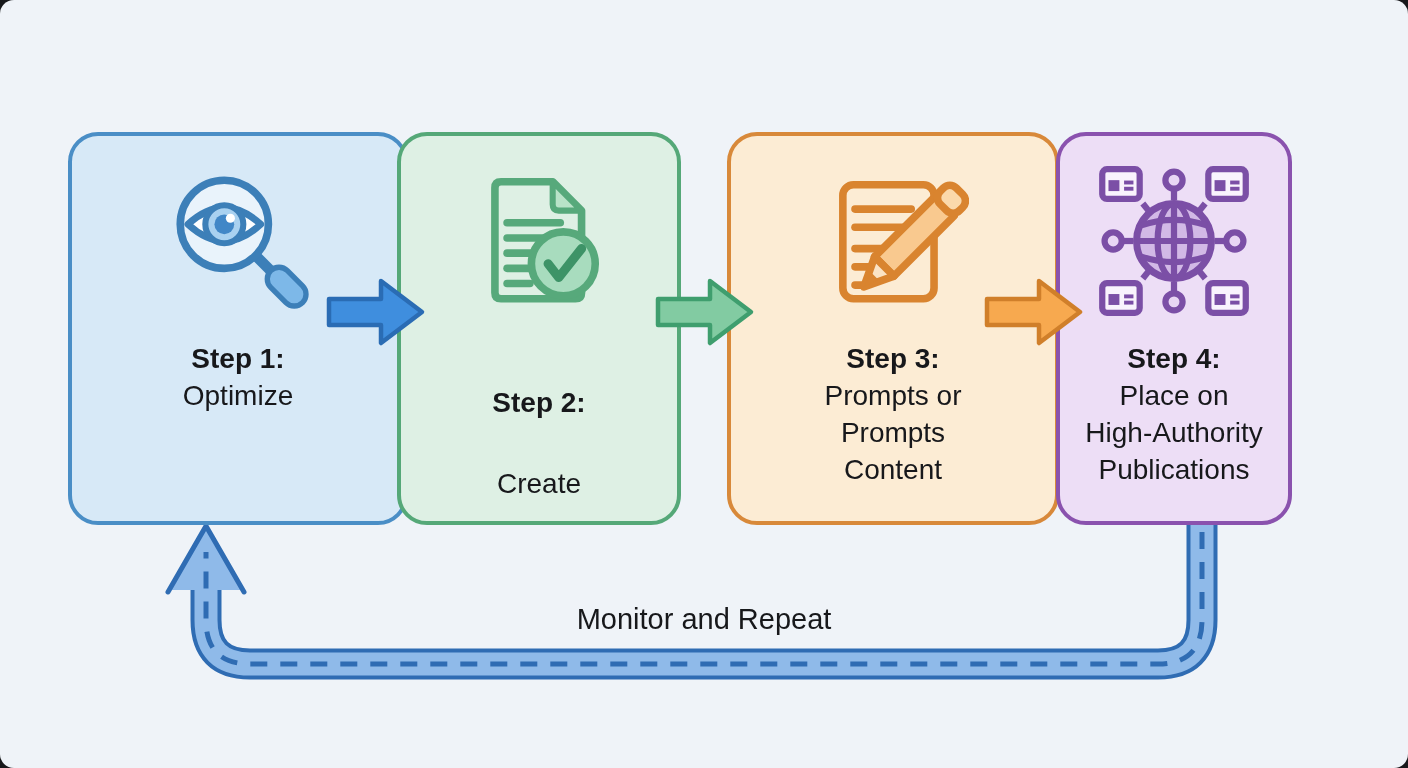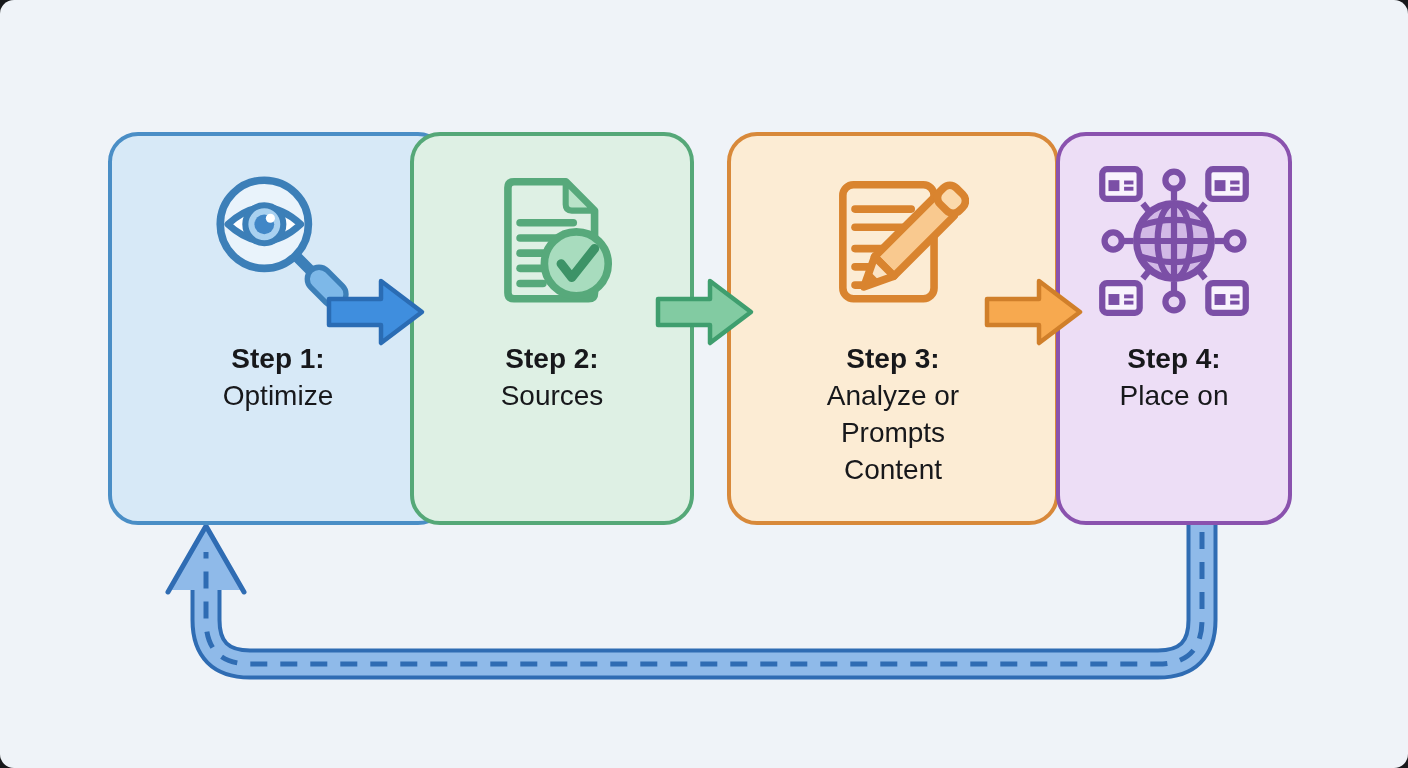--- a/index.html
+++ b/index.html
@@ -18,22 +18,22 @@
   .band-inner{stroke:var(--band-fill);fill:none;stroke-width:23;}
   .band-dash{stroke:var(--band-stroke);fill:none;stroke-width:5;stroke-dasharray:17 13;}
   .head-fill{fill:var(--band-fill);stroke:none;}
   .head-sides{stroke:var(--band-stroke);fill:none;stroke-width:5;stroke-linejoin:round;stroke-linecap:round;}
   
   .step-box{
     position:absolute;top:132px;height:393px;
     box-sizing:border-box;border:4px solid;border-radius:30px;
     z-index:2;display:flex;flex-direction:column;align-items:center;
   }
-  .step-box.s0{left:68px;width:340px;background:var(--step0-fill);border-color:var(--step0-border);margin-left:40px;}
-  .step-box.s1{left:410px;width:284px;background:var(--step1-fill);border-color:var(--step1-border);}
+  .step-box.s0{left:68px;width:340px;background:var(--step0-fill);border-color:var(--step0-border);}
+  .step-box.s1{left:397px;width:284px;background:var(--step1-fill);border-color:var(--step1-border);gap:44px;}
   .step-box.s2{left:727px;width:332px;background:var(--step2-fill);border-color:var(--step2-border);}
   .step-box.s3{left:1056px;width:236px;background:var(--step3-fill);border-color:var(--step3-border);}
   .s0 .step-icon{color:var(--step0-icon);}
   .s1 .step-icon{color:var(--step1-icon);}
   .s2 .step-icon{color:var(--step2-icon);}
   .s3 .step-icon{color:var(--step3-icon);}
   .icon-wrap{margin-top:24px;height:162px;display:flex;align-items:center;justify-content:center;}
   .step-title{margin-top:18px;font-size:28px;font-weight:700;line-height:37px;text-align:center;}
   .step-line{font-size:28px;font-weight:400;line-height:37px;text-align:center;}
   
@@ -89,42 +89,42 @@
         <line x1="29" y1="38" x2="64" y2="38" stroke="currentColor" stroke-width="5" stroke-linecap="round"></line>
         <line x1="29" y1="48" x2="60" y2="48" stroke="currentColor" stroke-width="5" stroke-linecap="round"></line>
         <line x1="29" y1="58" x2="50" y2="58" stroke="currentColor" stroke-width="5" stroke-linecap="round"></line>
         <line x1="29" y1="68" x2="46" y2="68" stroke="currentColor" stroke-width="5" stroke-linecap="round"></line>
         <line x1="29" y1="78" x2="44" y2="78" stroke="currentColor" stroke-width="5" stroke-linecap="round"></line>
         <circle cx="66" cy="65" r="21" fill="#a8dcbe" stroke="currentColor" stroke-width="5"></circle>
         <path d="M56,65 L63,74 L78,55" fill="none" stroke="#3d9367" stroke-width="6" stroke-linecap="round" stroke-linejoin="round"></path>
       </svg>
     </div>
     <div class="step-title">Step 2:</div>
-    <div class="step-line">Sources</div>
+    <div class="step-line">Create</div>
   </div>
 
   <div class="step-box s2">
     <div class="icon-wrap">
       <svg class="step-icon" width="152" height="152" viewBox="0 0 100 100">
         <rect x="17" y="13" width="60" height="75" rx="7" fill="none" stroke="currentColor" stroke-width="5"></rect>
         <line x1="25" y1="29" x2="62" y2="29" stroke="currentColor" stroke-width="5" stroke-linecap="round"></line>
         <line x1="25" y1="41" x2="58" y2="41" stroke="currentColor" stroke-width="5" stroke-linecap="round"></line>
         <line x1="25" y1="55" x2="46" y2="55" stroke="currentColor" stroke-width="5" stroke-linecap="round"></line>
         <line x1="25" y1="67" x2="36" y2="67" stroke="currentColor" stroke-width="5" stroke-linecap="round"></line>
         <line x1="25" y1="79" x2="32" y2="79" stroke="currentColor" stroke-width="5" stroke-linecap="round"></line>
         <g transform="translate(57 54) rotate(45)">
           <rect x="-9" y="-38" width="18" height="56" fill="#f9c98f" stroke="currentColor" stroke-width="5" stroke-linejoin="round"></rect>
           <rect x="-9" y="-52" width="18" height="15" rx="6" fill="#fbd9ab" stroke="currentColor" stroke-width="5"></rect>
           <polygon points="-9,18 9,18 0,37" fill="#fbe3c4" stroke="currentColor" stroke-width="5" stroke-linejoin="round"></polygon>
           <polygon points="-3.5,27 3.5,27 0,37" fill="currentColor"></polygon>
         </g>
       </svg>
     </div>
     <div class="step-title">Step 3:</div>
-    <div class="step-line">Analyze or</div>
+    <div class="step-line">Prompts or</div>
     <div class="step-line">Prompts</div>
     <div class="step-line">Content</div>
   </div>
 
   <div class="step-box s3">
     <div class="icon-wrap">
       <svg class="step-icon" width="156" height="156" viewBox="0 0 100 100">
         <g stroke="currentColor" stroke-width="4">
           <line x1="30" y1="26" x2="38" y2="36"></line>
           <line x1="70" y1="26" x2="62" y2="36"></line>
@@ -168,26 +168,29 @@
             <rect width="24" height="19" rx="3" fill="#f9f3fd" stroke="currentColor" stroke-width="4"></rect>
             <rect x="4" y="7" width="7" height="7" fill="currentColor"></rect>
             <line x1="14" y1="8.5" x2="20" y2="8.5" stroke="currentColor" stroke-width="2.5"></line>
             <line x1="14" y1="12.5" x2="20" y2="12.5" stroke="currentColor" stroke-width="2.5"></line>
           </g>
         </g>
       </svg>
     </div>
     <div class="step-title">Step 4:</div>
     <div class="step-line">Place on</div>
+    <div class="step-line">High-Authority</div>
+    <div class="step-line">Publications</div>
   </div>
 
   <svg class="gap-arrow a0" viewBox="0 0 100 70">
     <path d="M3,22 L55,22 L55,4 L96,35 L55,66 L55,48 L3,48 Z"></path>
   </svg>
   <svg class="gap-arrow a1" viewBox="0 0 100 70">
     <path d="M3,22 L55,22 L55,4 L96,35 L55,66 L55,48 L3,48 Z"></path>
   </svg>
   <svg class="gap-arrow a2" viewBox="0 0 100 70">
     <path d="M3,22 L55,22 L55,4 L96,35 L55,66 L55,48 L3,48 Z"></path>
   </svg>
 
+  <div class="loop-label">Monitor and Repeat</div>
 
 </div>
 
 </body></html>

